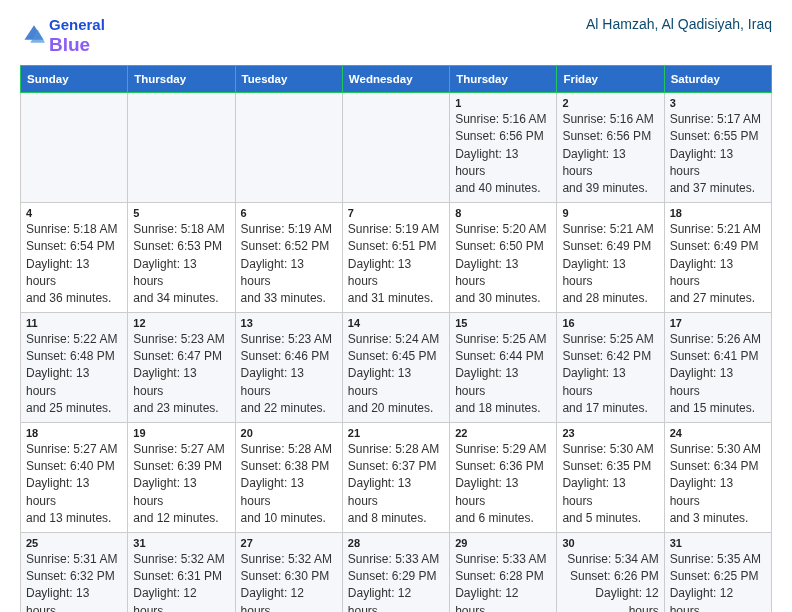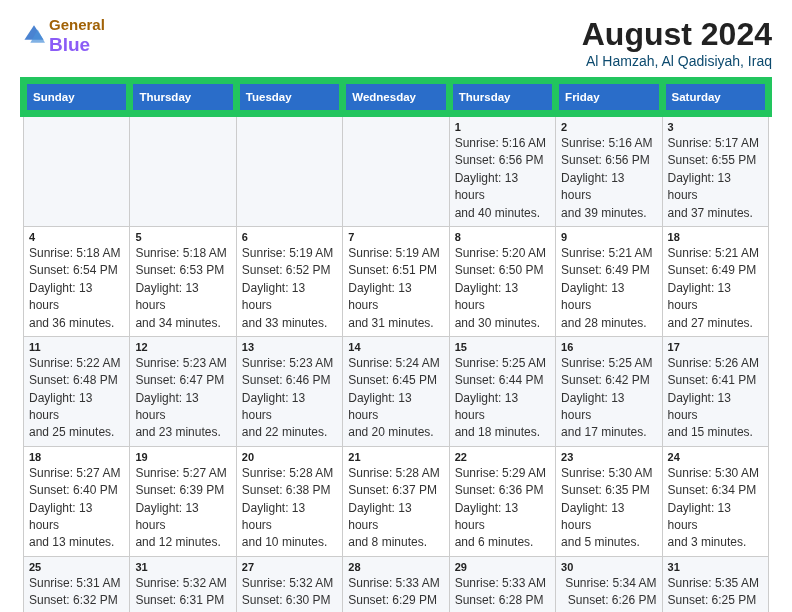--- a/index.html
+++ b/index.html
@@ -46,21 +46,21 @@
       border-collapse: collapse;
       font-size: 10.5px;
     }
     .calendar-table thead tr th {
       background-color: #2a6dc9;
       color: #fff;
       text-align: left;
       padding: 7px 6px;
       font-size: 11.5px;
       font-weight: bold;
-      border: 7px solid #22c55e;
+      border: 1px solid #22c55e;
     }
     .calendar-table tbody tr td {
       vertical-align: top;
       border: 1px solid #ccc;
       padding: 4px 5px;
       width: calc(100% / 7);
       height: 82px;
       background: #fff;
     }
     .calendar-table tbody tr:nth-child(odd) td {
@@ -90,26 +90,25 @@
 <div class="page">
   <div class="header-row">
     <div class="logo">
       <div>
         <svg class="logo-icon" viewBox="0 0 30 28">
           <polygon points="15,2 28,22 2,22" fill="#2a6dc9" opacity="0.85"></polygon>
           <polygon points="20,8 30,26 10,26" fill="#4a90d9" opacity="0.7"></polygon>
         </svg>
       </div>
       <div style="margin-left:4px;">
-        <div style="font-size:15px;font-weight:bold;color:#a16207;line-height:1.2;">General</div>
+        <div style="font-size:15px;font-weight:bold;color:#1d4ed8;line-height:1.2;">General</div>
         <div style="font-size:19px;font-weight:bold;color:#8b5cf6;line-height:1.2;">Blue</div>
       </div>
     </div>
     <div class="title-block">
-      <div class="main-title">August 2024</div>
       <div class="subtitle">Al Hamzah, Al Qadisiyah, Iraq</div>
     </div>
   </div>
 
   <table class="calendar-table">
     <thead>
       <tr>
       <th>Sunday</th>
           <th>Thursday</th>
           <th>Tuesday</th>

